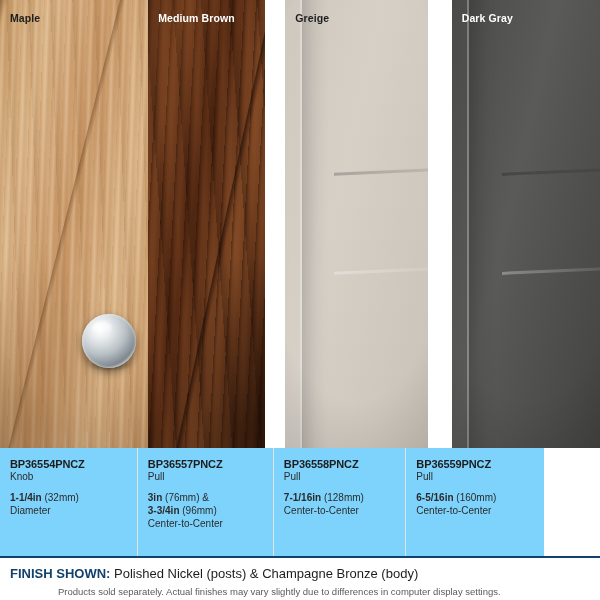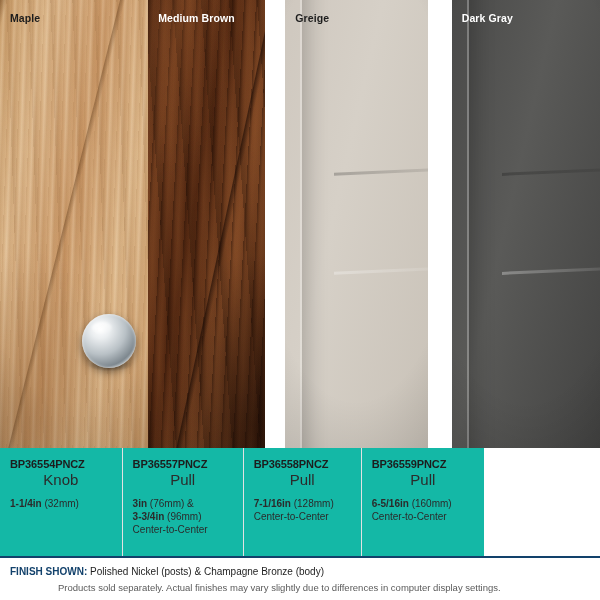--- a/index.html
+++ b/index.html
@@ -113,43 +113,43 @@
     border-radius:50%; background: linear-gradient(160deg, rgba(255,255,255,0.95), rgba(255,255,255,0));
     filter: blur(1px);
   }
   .knob-shadow {
     position:absolute; left: 78px; top: 356px; width: 64px; height: 18px;
     background: radial-gradient(50% 50% at 50% 50%, rgba(0,0,0,0.38), rgba(0,0,0,0) 70%);
     z-index: 4;
   }
 
   
-  .specs { display:flex; width:484px; height:108px; background:#14b8a6; }
+  .specs { display:flex; width:544px; height:108px; background:#7dd3fc; }
   .spec {
     padding: 10px 10px 0 10px;
     border-right: 1px solid #e2e2e2;
   }
   .spec:last-child { border-right: none; }
   .spec-1 { width:152px; }
   .spec-2 { width:150px; }
   .spec-3 { width:146px; }
   .spec-4 { width:152px; }
   .sku { font-size: 11px; font-weight: bold; color:#1d1d1d; letter-spacing:-.1px; }
-  .type { font-size: 15px; color:#2b2b2b; margin-top: 1px; text-align: center; }
+  .type { font-size: 10px; color:#2b2b2b; margin-top: 1px; }
   .dims { font-size: 10px; color:#2b2b2b; margin-top: 9px; line-height: 1.32; }
   .dims b { font-weight: bold; }
   .dims .c2c { display:block; }
 
   
   .footer {
     position:absolute; left:0; right:0; bottom:0; height: 44px;
     border-top: 2px solid #12416b; background:#ffffff;
     padding: 8px 10px 0 10px;
   }
-  .finish { font-size: 10px; color:#12416b; }
+  .finish { font-size: 13px; color:#12416b; }
   .finish b { font-weight: bold; }
   .finish span.val { color:#1d1d1d; }
   .disclaimer { font-size: 9.5px; color:#5a5a5a; margin-top: 5px; padding-left: 48px; }
 </style>
 </head>
 <body>
 
 <div class="sheet">
 
   <div class="panels">
@@ -193,20 +193,21 @@
   </div>
 
   <div class="specs">
 
     <div class="spec spec-1">
       <div class="sku">BP36554PNCZ</div>
       <div class="type">Knob</div>
       <div class="dims">
         <b>1-1/4in</b>
         <span>(32mm)</span>
+        <span class="c2c">Diameter</span>
       </div>
     </div>
 
     <div class="spec spec-2">
       <div class="sku">BP36557PNCZ</div>
       <div class="type">Pull</div>
       <div class="dims">
         <b>3in</b>
         <span>(76mm) &amp;</span><br>
         <b>3-3/4in</b>

